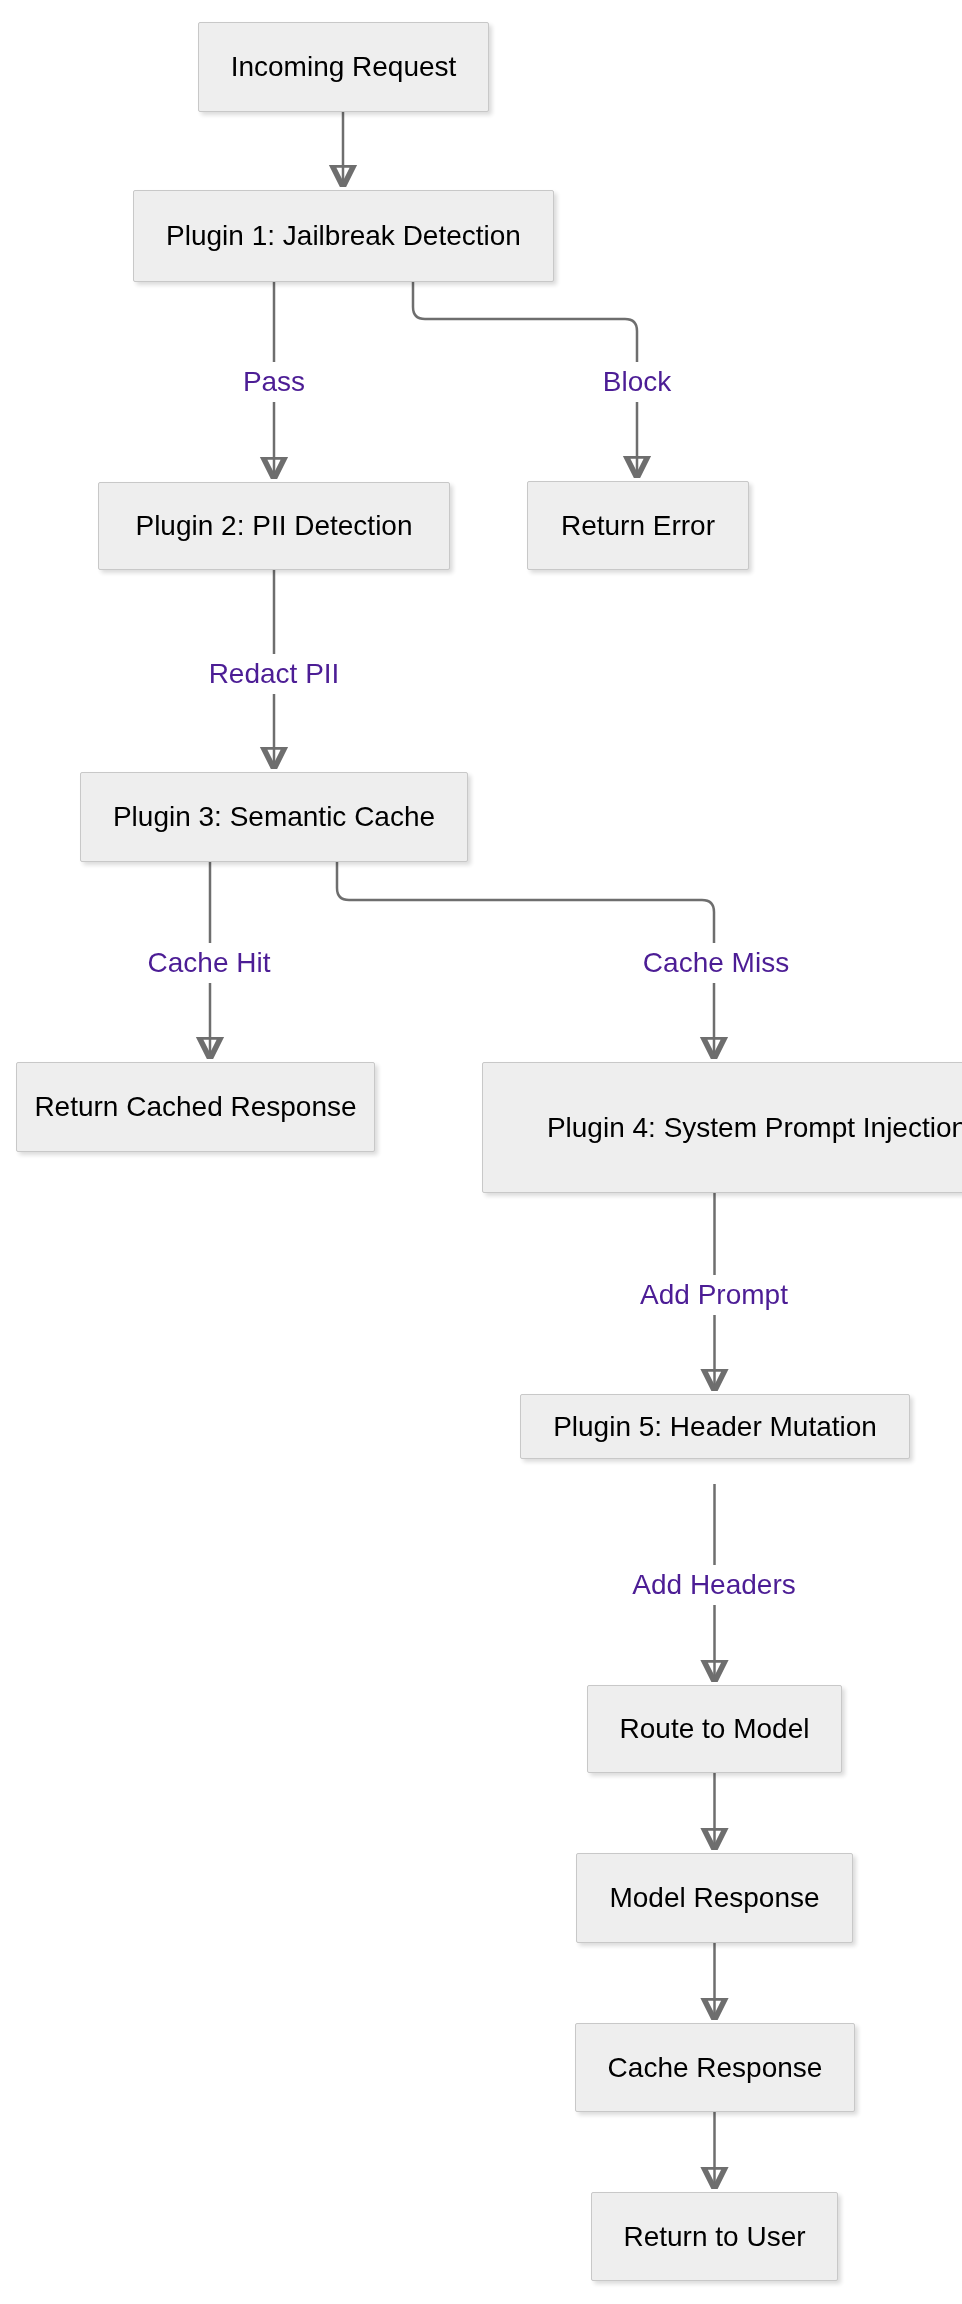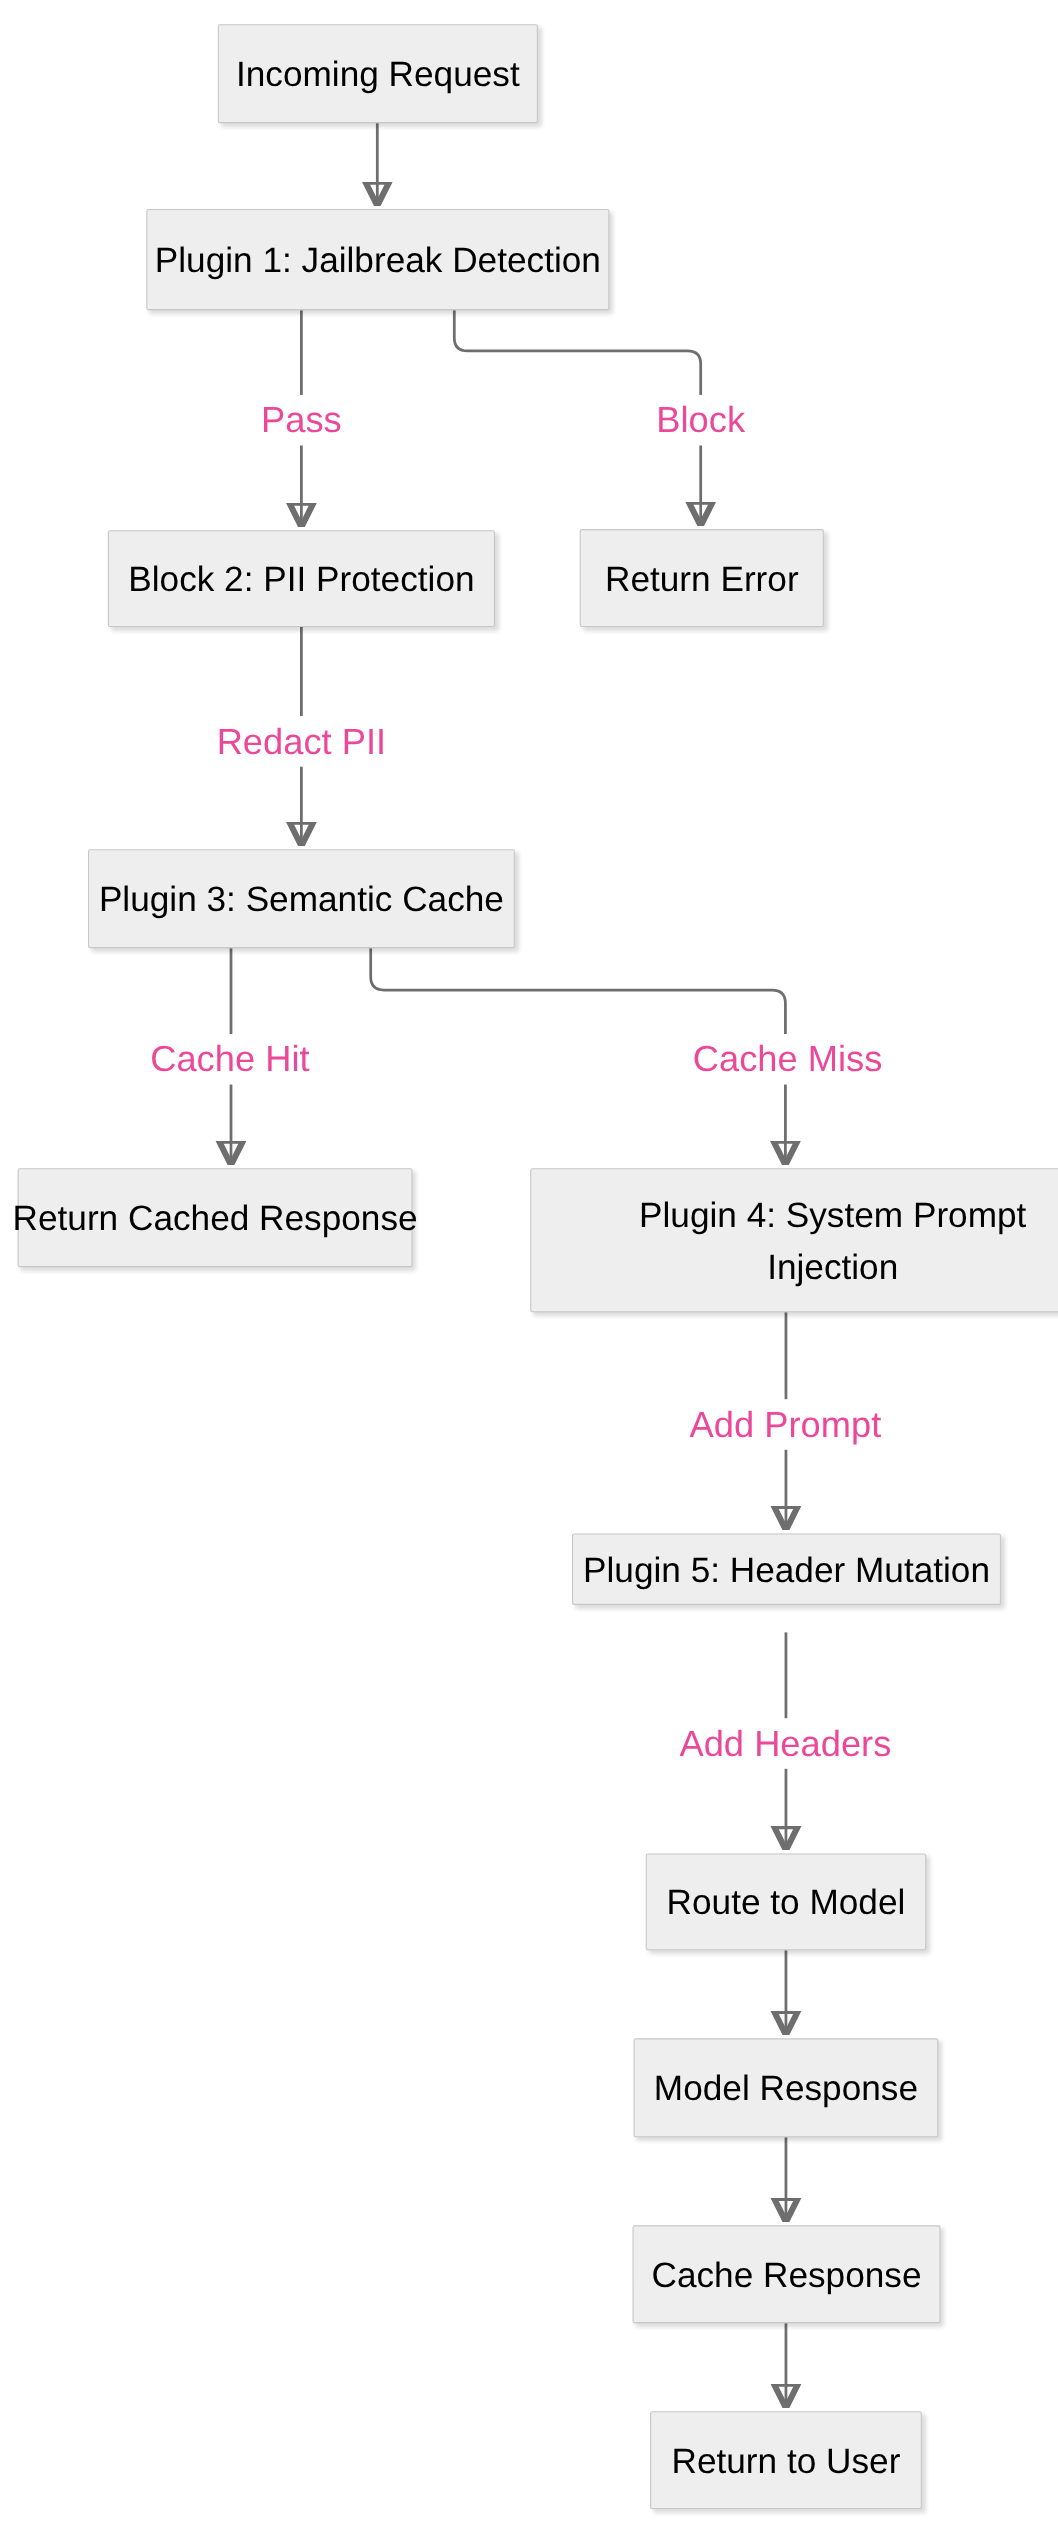--- a/index.html
+++ b/index.html
@@ -31,36 +31,36 @@
     position: absolute;
     box-sizing: border-box;
     background: #eeeeee;
     border: 1px solid #c8c8c8;
     border-radius: 2px;
     box-shadow: 3px 3px 4px rgba(0,0,0,0.14);
     display: flex;
     align-items: center;
     justify-content: center;
     text-align: center;
-    font-size: 32px;
+    font-size: 28px;
     line-height: 1.5;
     color: #000000;
     white-space: nowrap;
   }
   .node.wrap {
     white-space: normal;
     padding: 0 55px;
   }
   .edge-label {
     position: absolute;
     transform: translate(-50%, -50%);
     background: #ffffff;
     padding: 4px 8px;
-    font-size: 33px;
-    color: #ec4899;
+    font-size: 28px;
+    color: #4c1d95;
     white-space: nowrap;
   }
 </style>
 </head>
 <body>
 
 <div class="canvas">
 
   <svg class="edges" viewBox="0 0 962 2304" xmlns="http://www.w3.org/2000/svg">
     <defs>
@@ -78,21 +78,21 @@
     <path d="M714.5,1484 L714.5,1681" marker-end="url(#arrowhead)"></path>
     <path d="M714.5,1773 L714.5,1849" marker-end="url(#arrowhead)"></path>
     <path d="M714.5,1943 L714.5,2019" marker-end="url(#arrowhead)"></path>
     <path d="M714.5,2112 L714.5,2188" marker-end="url(#arrowhead)"></path>
   </svg>
 
   <div class="node" style="left:198px; top:22px; width:291px; height:90px;">Incoming Request</div>
 
   <div class="node" style="left:133px; top:190px; width:421px; height:92px;">Plugin 1: Jailbreak Detection</div>
 
-  <div class="node" style="left:98px; top:482px; width:352px; height:88px;">Block 2: PII Protection</div>
+  <div class="node" style="left:98px; top:482px; width:352px; height:88px;">Plugin 2: PII Detection</div>
 
   <div class="node" style="left:527px; top:481px; width:222px; height:89px;">Return Error</div>
 
   <div class="node" style="left:80px; top:772px; width:388px; height:90px;">Plugin 3: Semantic Cache</div>
 
   <div class="node" style="left:16px; top:1062px; width:359px; height:90px;text-align:center;">Return Cached Response</div>
 
   <div class="node wrap" style="left:482px; top:1062px; width:550px; height:131px;">Plugin 4: System Prompt Injection</div>
 
   <div class="node" style="left:520px; top:1394px; width:390px; height:65px;">Plugin 5: Header Mutation</div>

